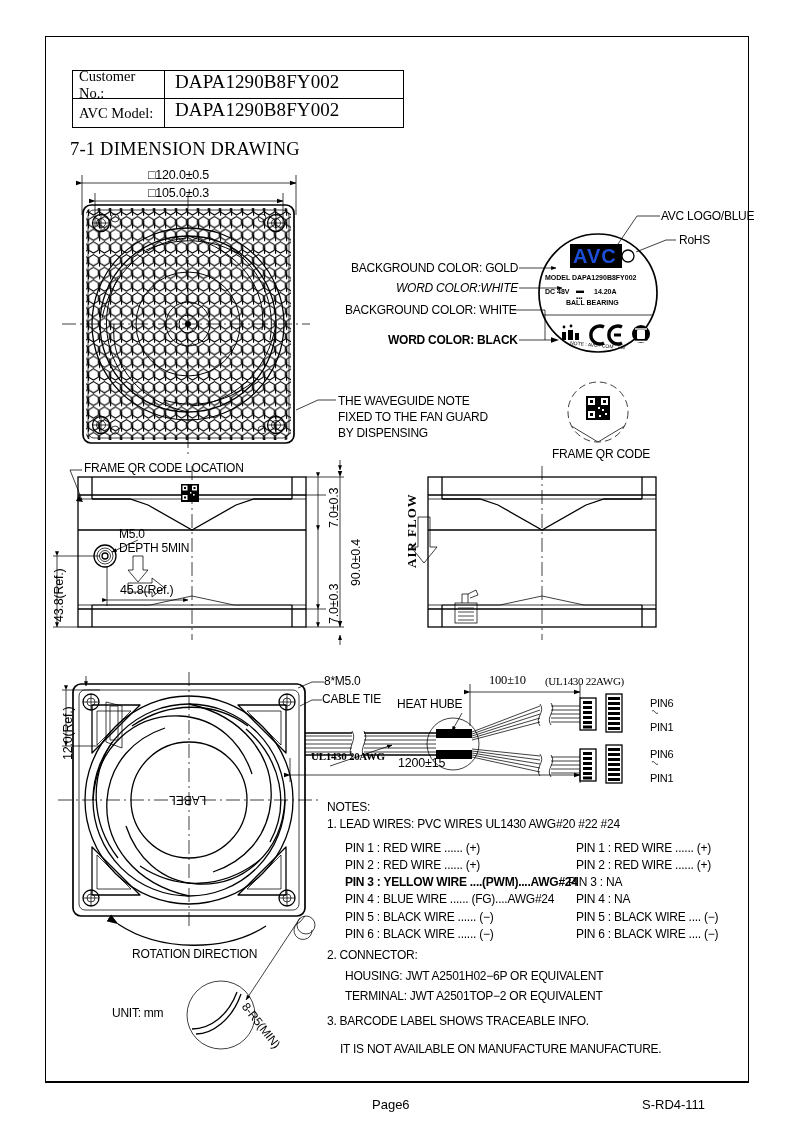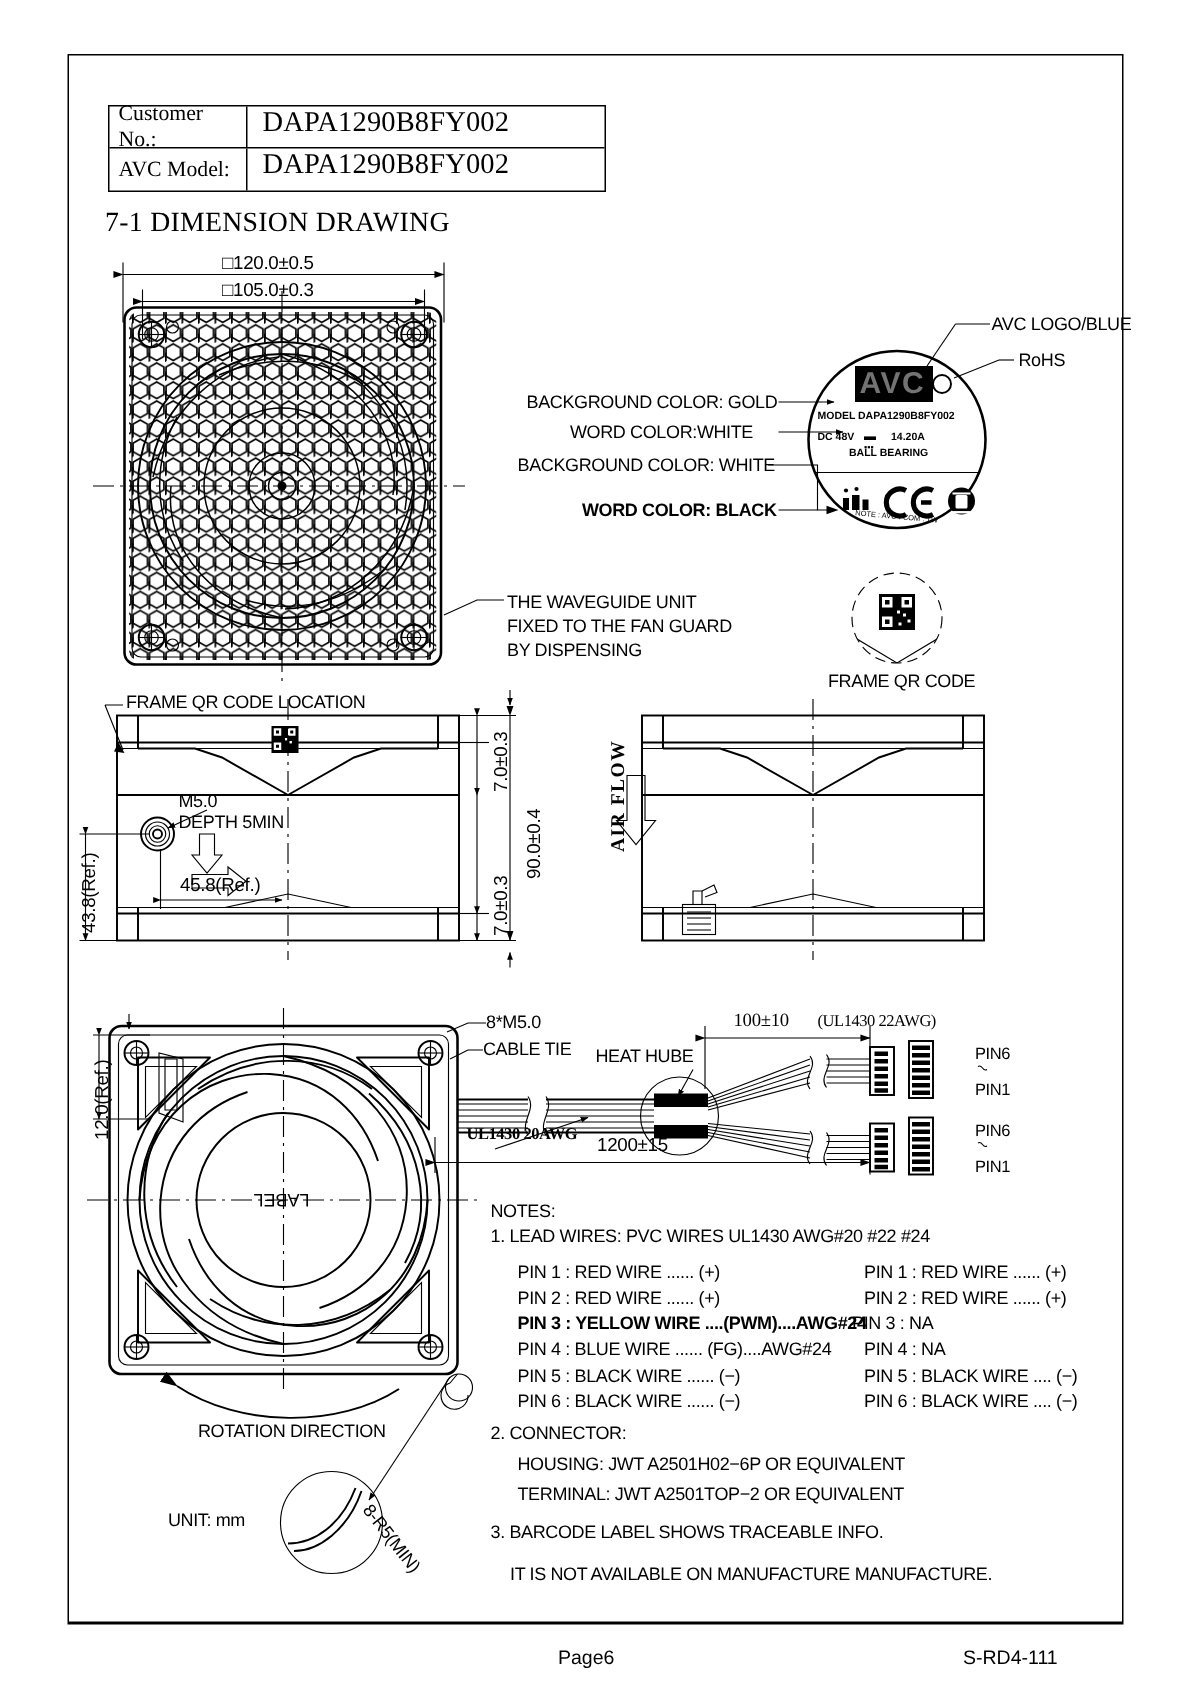--- a/index.html
+++ b/index.html
@@ -512,32 +512,32 @@
       <path class="ln w07" d="M298 688 L 312 682 L 324 682"></path>
 
       <path class="ln w07" d="M300 706 L 312 700 L 322 700"></path>
     </g>
 
   </svg>
 
   <div class="dt dim" style="left:148px;top:168px;">□120.0±0.5</div>
   <div class="dt dim" style="left:148px;top:186px;">□105.0±0.3</div>
 
-  <div class="dt note" style="left:338px;top:394px;">THE WAVEGUIDE UNIT</div>
+  <div class="dt note" style="left:338px;top:394px;">THE WAVEGUIDE NOTE</div>
   <div class="dt note" style="left:338px;top:410px;">FIXED TO THE FAN GUARD</div>
   <div class="dt note" style="left:338px;top:426px;">BY DISPENSING</div>
 
   <div class="dt note" style="left:351px;top:261px;">BACKGROUND COLOR: GOLD</div>
-  <div class="dt note" style="left:380px;top:281px;">WORD COLOR:WHITE</div>
+  <div class="dt note" style="left:396px;top:281px;font-style:italic;">WORD COLOR:WHITE</div>
   <div class="dt note" style="left:345px;top:303px;">BACKGROUND COLOR: WHITE</div>
   <div class="dt note" style="left:388px;top:333px;font-weight:bold;">WORD COLOR: BLACK</div>
   <div class="dt note" style="left:661px;top:209px;">AVC LOGO/BLUE</div>
   <div class="dt note" style="left:679px;top:233px;">RoHS</div>
 
-  <div class="dt" style="left:573px;top:245px;color:#737373;font-size:20px;font-weight:bold;letter-spacing:1px;line-height:22px;">AVC</div>
+  <div class="dt" style="left:573px;top:245px;color:#1d4ed8;font-size:20px;font-weight:bold;letter-spacing:1px;line-height:22px;">AVC</div>
   <div class="dt" style="left:545px;top:274px;font-size:7px;font-weight:bold;">MODEL</div>
   <div class="dt" style="left:572px;top:274px;font-size:7px;font-weight:bold;">DAPA1290B8FY002</div>
   <div class="dt" style="left:545px;top:288px;font-size:7px;font-weight:bold;">DC 48V</div>
   <div class="dt" style="left:576px;top:287px;font-size:8px;font-weight:bold;line-height:7px;">▬<br><span style="font-size:6px;">▪▪▪</span></div>
   <div class="dt" style="left:594px;top:288px;font-size:7px;font-weight:bold;">14.20A</div>
   <div class="dt" style="left:566px;top:299px;font-size:7px;font-weight:bold;">BALL BEARING</div>
   <div class="dt" style="left:570px;top:342px;font-size:5px;transform:rotate(5deg);">NOTE : AVC . COM . TW</div>
 
   <div class="dt note" style="left:552px;top:447px;">FRAME QR CODE</div>
 

